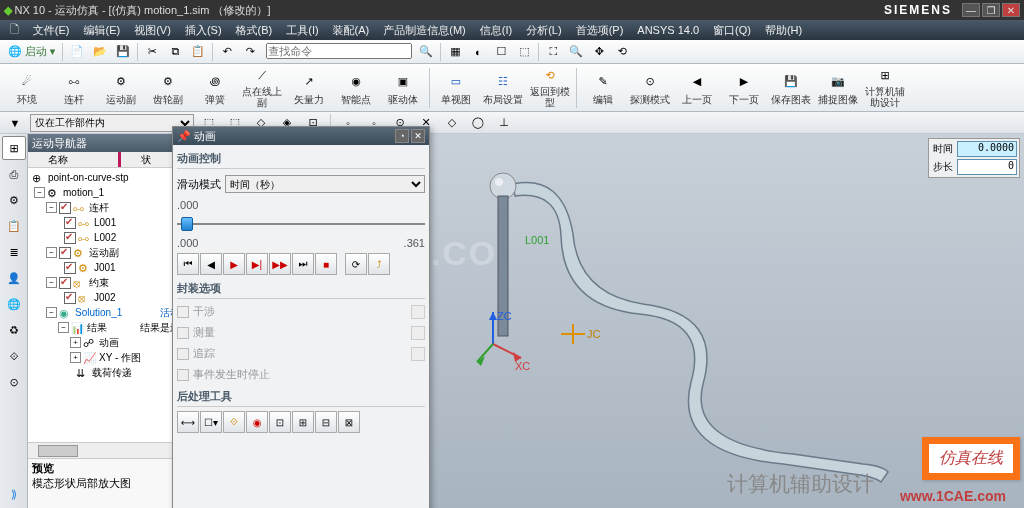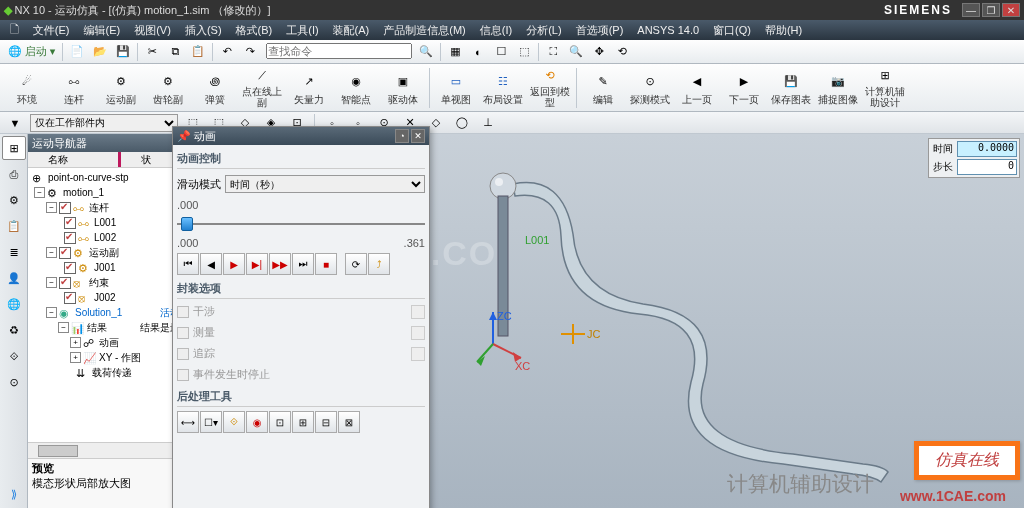--- a/index.html
+++ b/index.html
@@ -15,21 +15,21 @@
 .menubar span{padding:2px 6px;cursor:default}
 .toolbar{background:linear-gradient(#fefefe,#e8ecef);border-bottom:1px solid #b0b8c0;display:flex;align-items:center;padding:2px 4px;gap:1px;flex-wrap:nowrap}
 .toolbar.row1{height:24px}
 .toolbar.row2{height:48px}
 .tbtn{width:22px;height:20px;display:inline-flex;align-items:center;justify-content:center;border:1px solid transparent;border-radius:2px}
 .sep{width:1px;height:18px;background:#c0c8d0;margin:0 2px}
 .bigbtn{width:46px;height:44px;display:flex;flex-direction:column;align-items:center;justify-content:center;gap:2px;border:1px solid transparent;border-radius:2px;padding:1px}
 .bigbtn .lbl{font-size:10px;color:#333;text-align:center;line-height:11px}
 .bigbtn .ic{width:22px;height:22px;display:flex;align-items:center;justify-content:center}
 .filterbar{height:22px;background:linear-gradient(#f4f6f8,#e0e4e8);border-bottom:1px solid #c0c8d0;display:flex;align-items:center;padding:0 4px;gap:4px}
-.filterbar select{height:18px;width:148px;font-size:10px;border:1px solid #999}
+.filterbar select{height:18px;width:164px;font-size:10px;border:1px solid #999}
 .main{display:flex;height:374px;position:relative}
 .sidebar{width:28px;background:linear-gradient(90deg,#e8ecef,#dce0e4);border-right:1px solid #b0b8c0;display:flex;flex-direction:column;gap:2px;padding:2px}
 .sidebar .sbtn{width:24px;height:24px;display:flex;align-items:center;justify-content:center;border:1px solid transparent;border-radius:2px}
 .navpanel{width:155px;background:#f4f4f4;border-right:1px solid #b0b8c0;display:flex;flex-direction:column}
 .navpanel .hdr{height:18px;background:linear-gradient(#6a7a88,#4a5a68);color:#fff;padding:2px 4px;display:flex;align-items:center}
 .navpanel .cols{height:16px;background:#eee;border-bottom:1px solid #ccc;display:flex}
 .navpanel .cols span{padding:1px 20px;border-right:3px solid #be185d;font-size:10px}
 .tree{flex:1;overflow:auto;padding:2px;background:#fff}
 .tree .row{display:flex;align-items:center;height:15px;white-space:nowrap}
 .tree .tw{width:11px;height:11px;border:1px solid #888;display:inline-flex;align-items:center;justify-content:center;font-size:8px;margin-right:2px;background:#fff}
@@ -61,21 +61,21 @@
 .dfoot{height:26px;display:flex;align-items:center;justify-content:flex-end;padding:0 6px;border-top:1px solid #ccc;background:#e8eaec}
 .dfoot button{height:20px;padding:0 14px;background:linear-gradient(#e8f4ff,#c8e0f0);border:1px solid #7aa8d0;border-radius:2px;font-size:10px}
 .viewport{flex:1;background:linear-gradient(#c8d0d8,#a8b4c0);position:relative;overflow:hidden}
 .watermark{position:absolute;left:170px;top:100px;color:rgba(255,255,255,.25);font-size:34px;font-weight:bold;letter-spacing:2px}
 .timepanel{position:absolute;right:4px;top:4px;background:#eef0f2;border:1px solid #999;padding:2px;display:grid;grid-template-columns:auto auto;gap:2px}
 .timepanel .lbl{font-size:10px;padding:1px 2px}
 .timepanel .val{width:60px;height:16px;background:#c8f0ff;border:1px solid #6090b0;text-align:right;padding:0 2px;font-size:10px;font-family:monospace}
 .timepanel .val2{background:#fff}
 .overlay-text{position:absolute;bottom:6px;right:20px;color:#888;font-size:21px;font-family:"SimHei"}
 .overlay-url{position:absolute;bottom:4px;right:18px;color:#c04040;font-size:14px;font-weight:bold}
-.logo-badge{position:absolute;right:4px;bottom:28px;background:#fff;border:5px solid #f97316;padding:4px 16px;color:#c04040;font-size:16px;font-style:italic;box-shadow:1px 1px 3px rgba(0,0,0,.2)}
+.logo-badge{position:absolute;right:4px;bottom:28px;background:#fff;border:7px solid #f97316;padding:4px 10px;color:#c04040;font-size:16px;font-style:italic;box-shadow:1px 1px 3px rgba(0,0,0,.2)}
 svg{display:block}
 </style>
 </head>
 <body>
 
 <div class="titlebar">
   <div class="left">
     <span class="logo">◆</span>
     <span><span>NX 10</span> - <span>运动仿真</span> - <span>[(仿真) motion_1.sim （修改的）]</span></span>
   </div>

